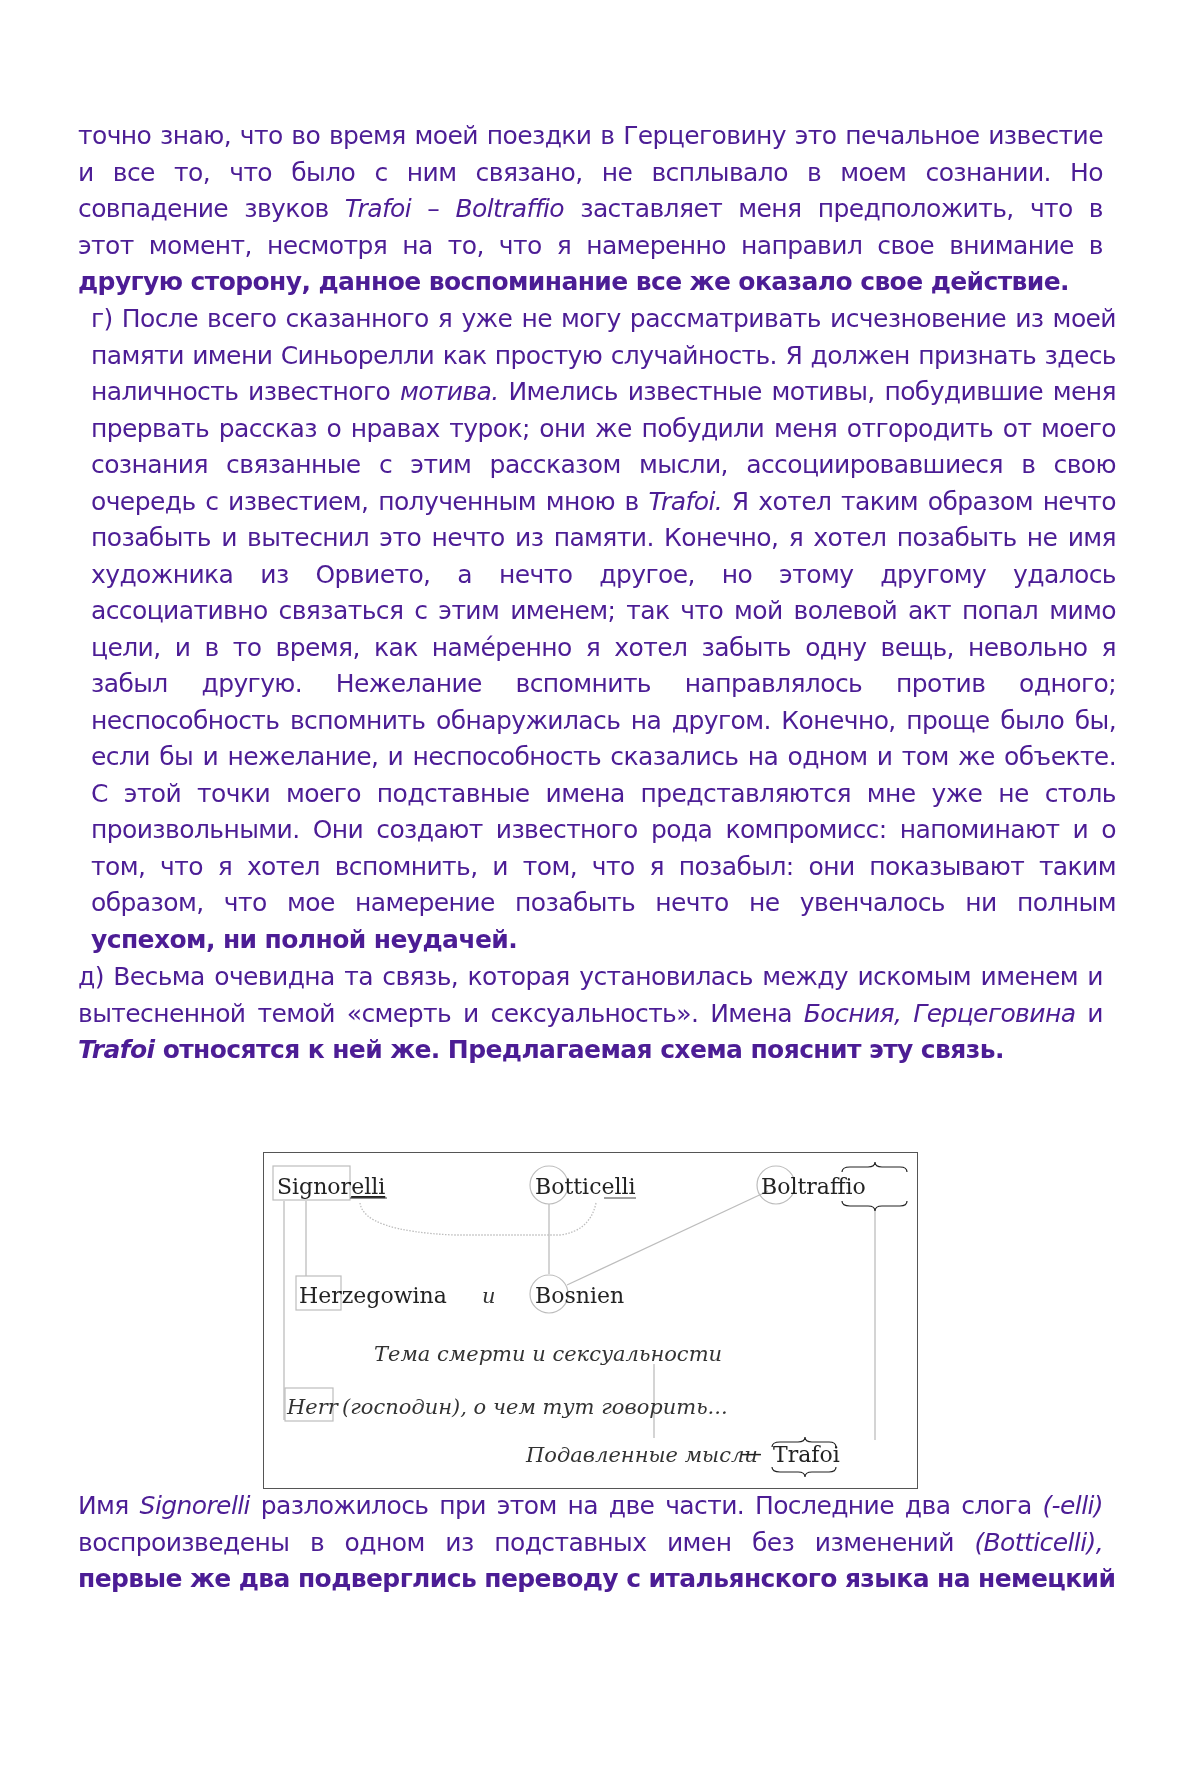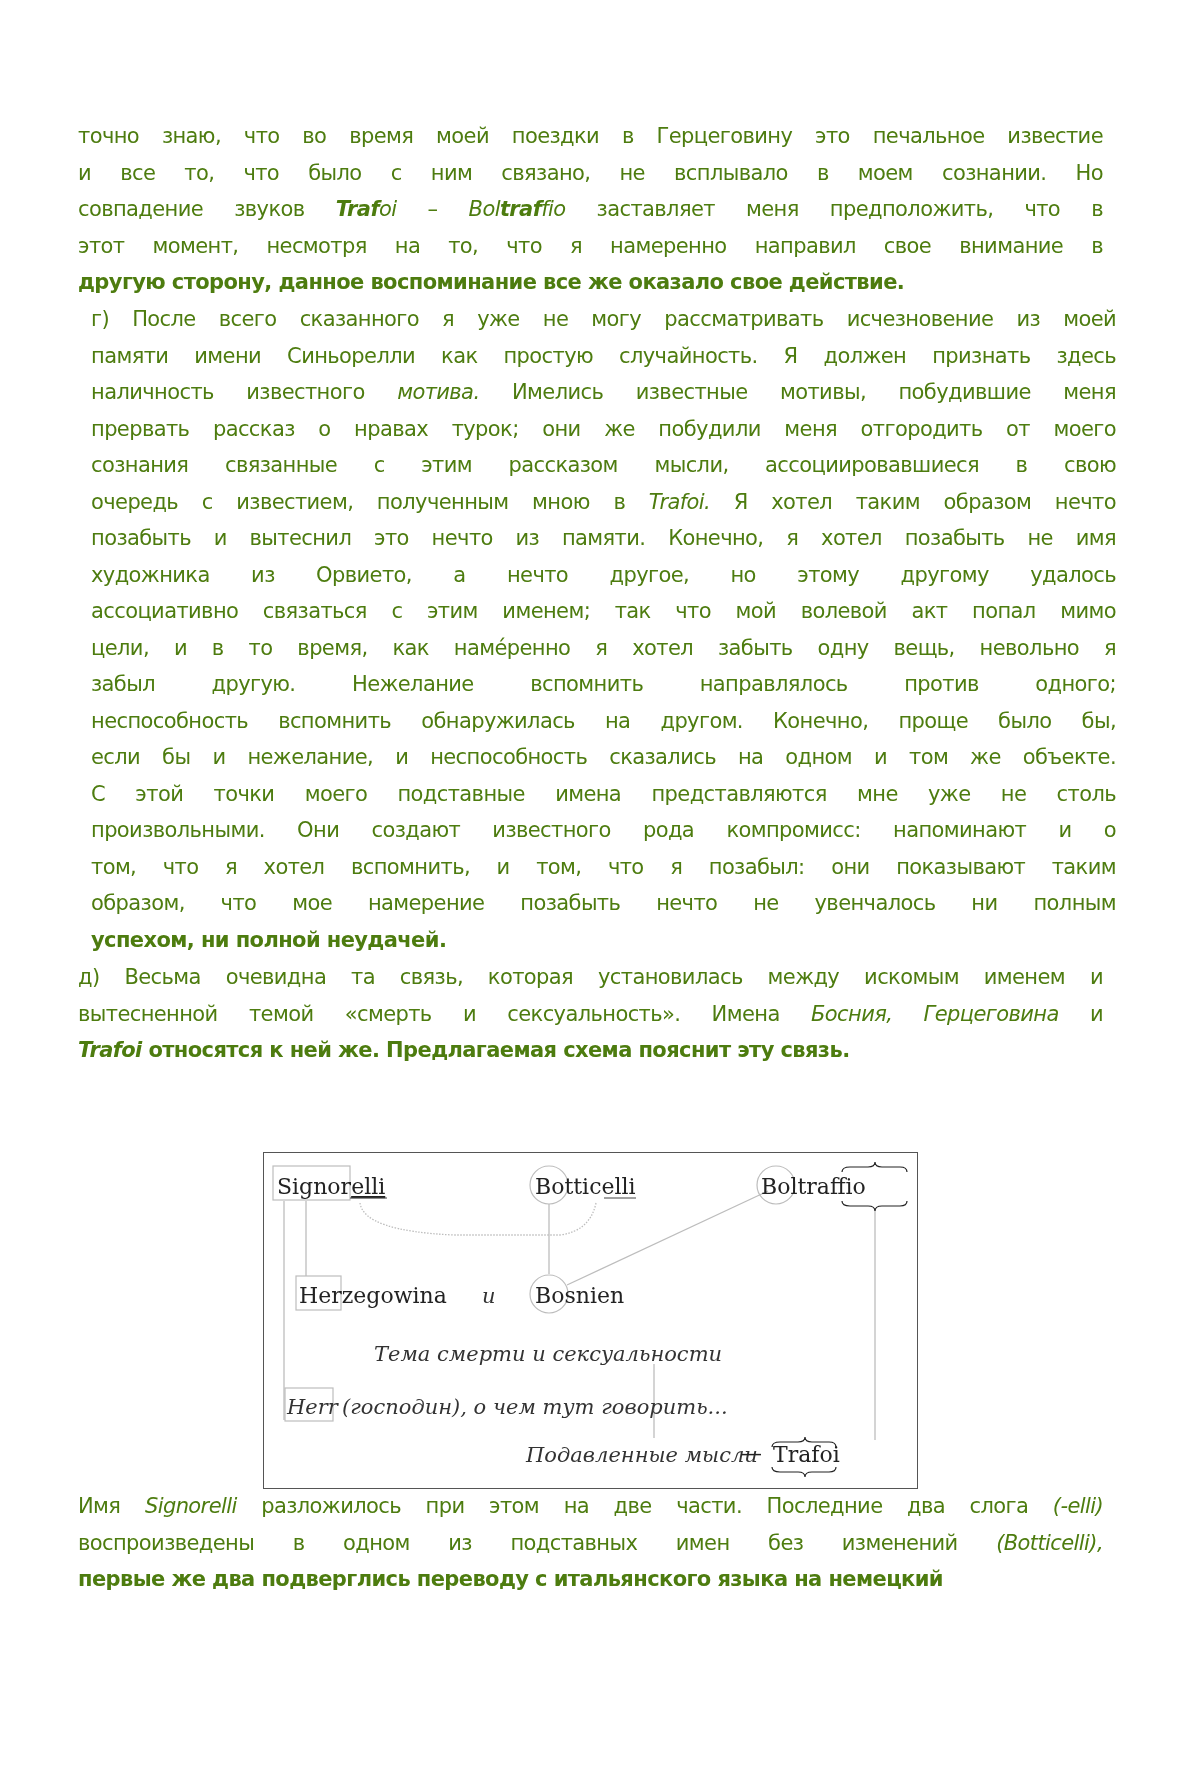--- a/index.html
+++ b/index.html
@@ -3,32 +3,32 @@
   <meta charset="utf-8">
   <style>
     html, body { margin: 0; padding: 0; background: #ffffff; }
     body { width: 1181px; height: 1771px; position: relative; overflow: hidden; }
     .page { position: absolute; left: 0; top: 0; width: 1181px; height: 1771px; }
     .para {
       position: absolute;
       left: 78px;
       width: 1025px;
       font-family: "DejaVu Sans", sans-serif;
-      font-size: 21px;
+      font-size: 25px;
       line-height: 36.5px;
-      color: #4d7c0f;
+      color: #4c1d95;
       text-align: justify;
       letter-spacing: -0.6px;
       word-spacing: 0px;
       transform-origin: left top;
     }
     .para .ln { display: block; text-align: justify; text-align-last: justify; white-space: nowrap; overflow: visible; height: 36.5px; }
     .para .ln.last { text-align-last: left; font-weight: bold; }
     .para i { font-style: italic; }
-    .para b { font-weight: bold; }
+    .para b { font-weight: normal; }
     #p1 { top: 118px; }
     #p2 { top: 301px; margin-left: 13px; }
     #p3 { top: 959px; }
     #p4 { top: 1488px; }
 
     .diagram { position: absolute; left: 263px; top: 1152px; width: 655px; height: 337px; border: 1.5px solid #555; box-sizing: border-box; background: #fff; }
     .diagram svg { position: absolute; left: 0; top: 0; }
     .dg-text { font-family: "DejaVu Serif", serif; font-size: 22px; fill: #222; }
     .dg-ital { font-family: "DejaVu Serif", serif; font-style: italic; font-size: 21px; fill: #333; }
   </style>

